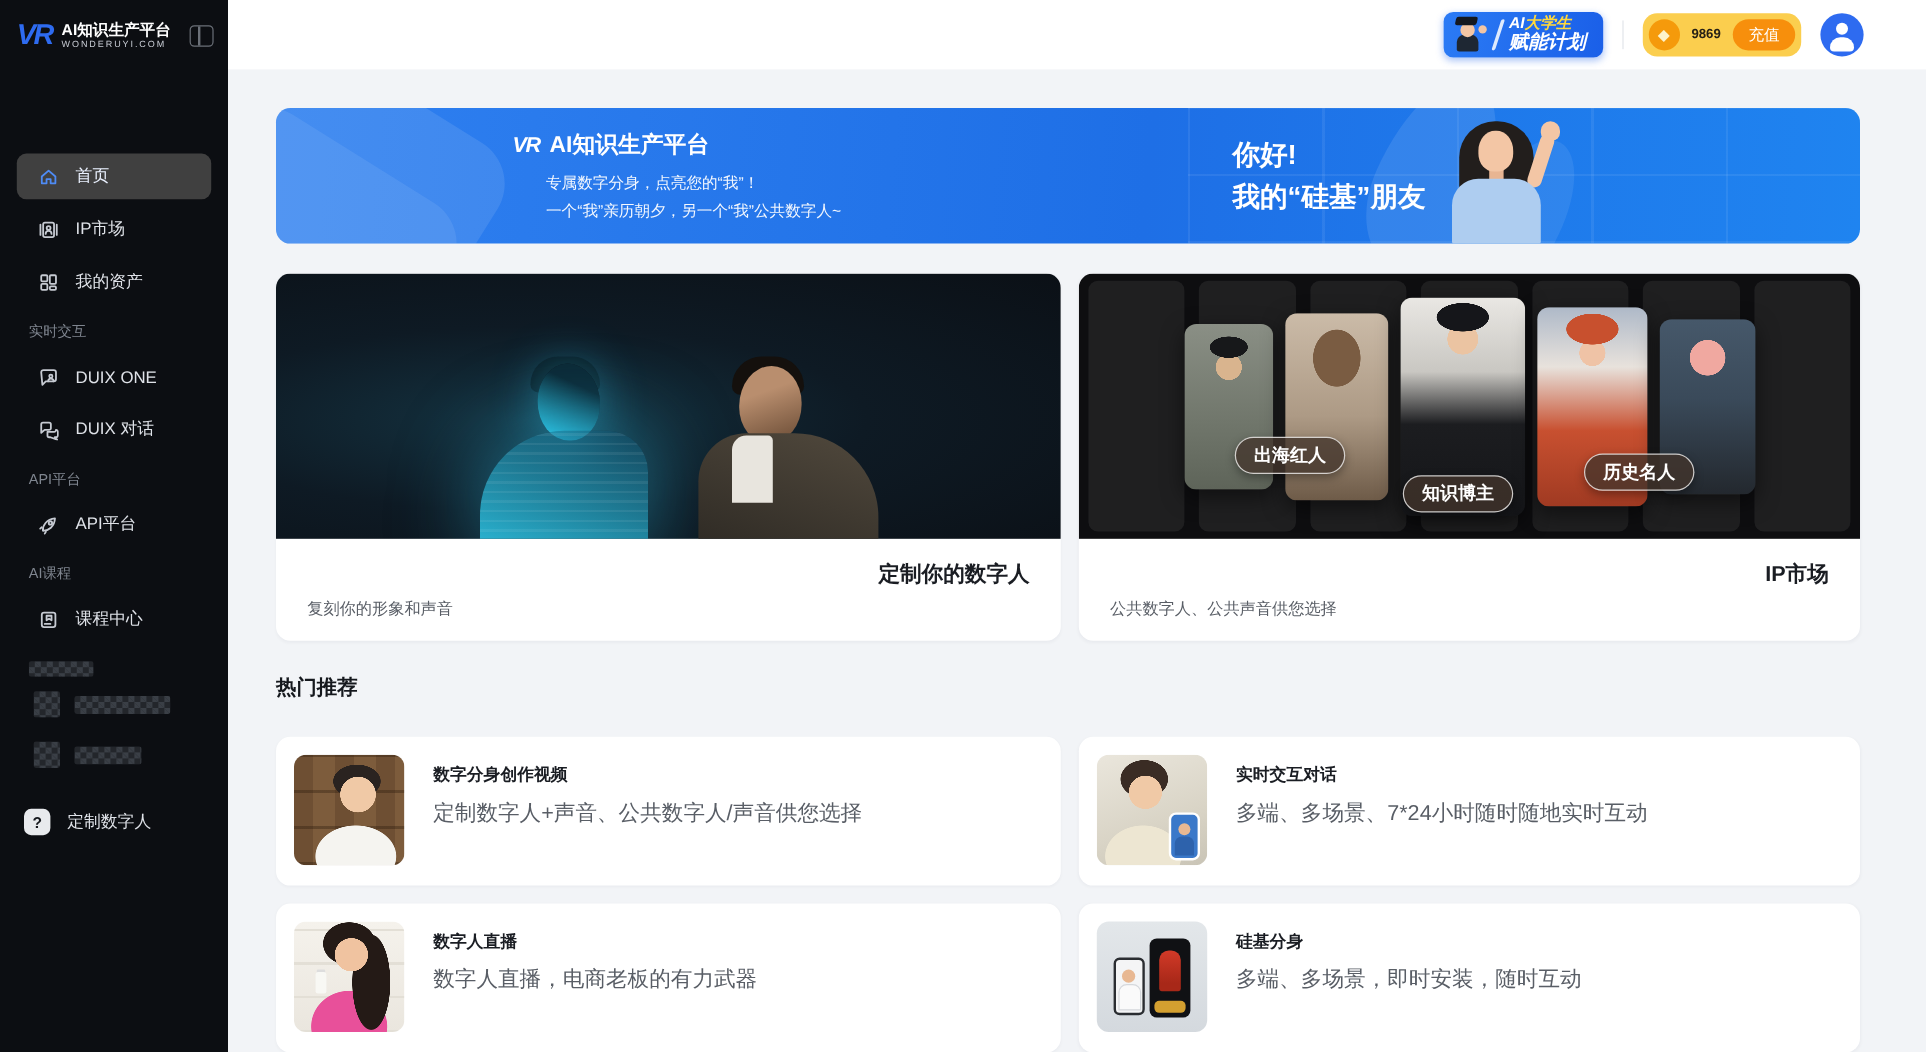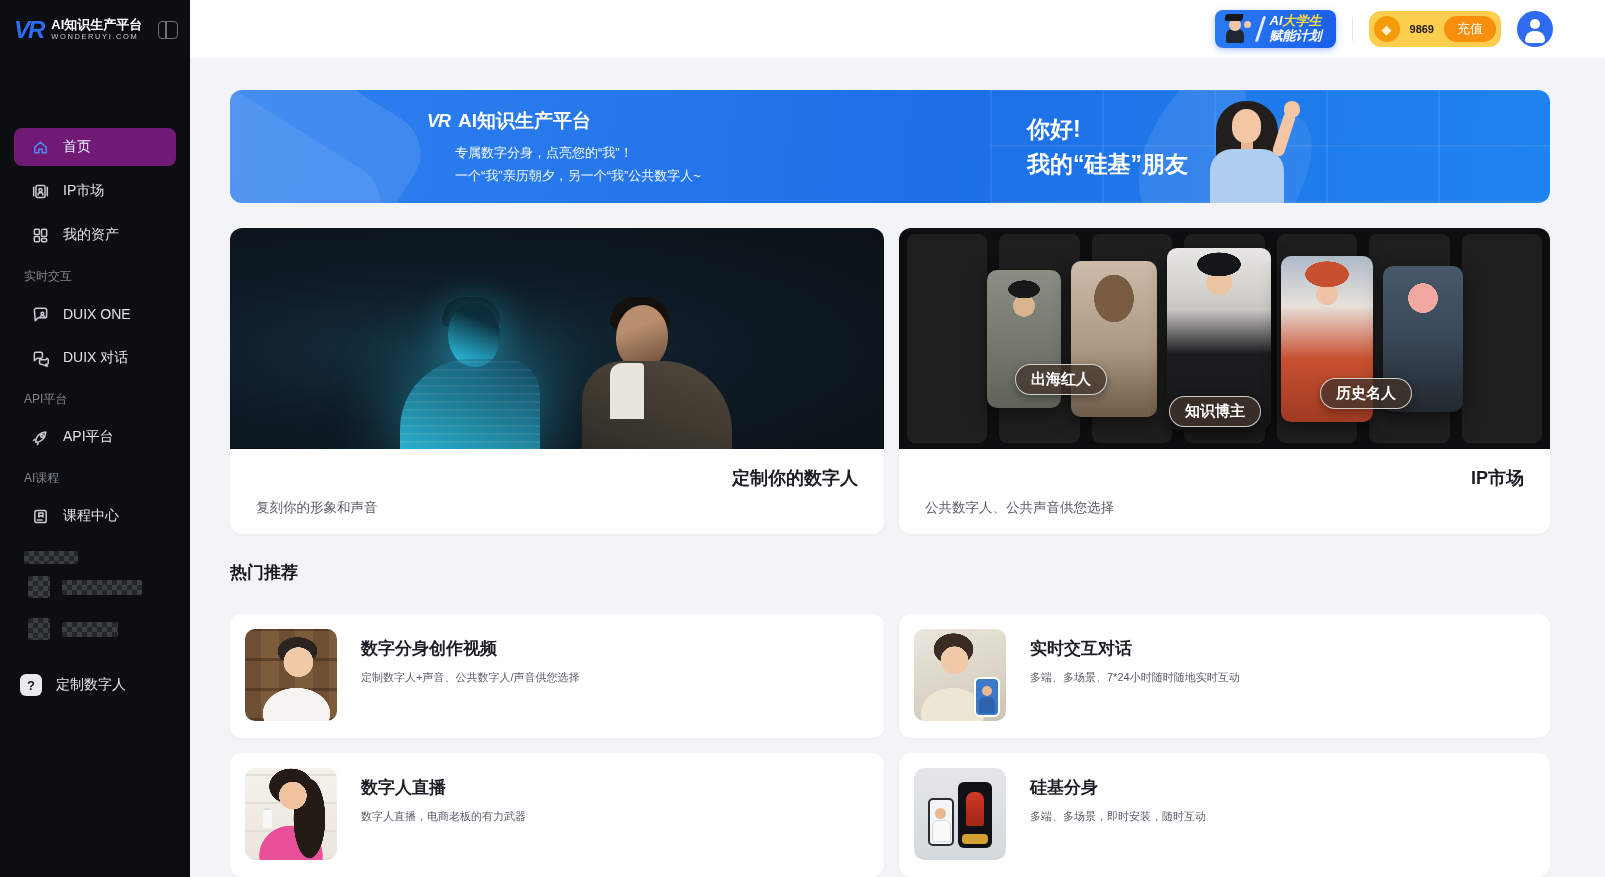--- a/index.html
+++ b/index.html
@@ -12,21 +12,21 @@
   .logo-mark { font-style:italic; font-weight:900; font-size:24px; color:#2E6BF0; letter-spacing:-2px; }
   .logo-text { display:flex; flex-direction:column; line-height:1.15; }
   .logo-title { font-size:13px; font-weight:700; color:#FFFFFF; white-space:nowrap; }
   .logo-sub { font-size:7.5px; letter-spacing:1.6px; color:#C8CCD4; }
   .collapse-btn { margin-left:auto; width:20px; height:18px; border:1.5px solid #6B7078; border-radius:4px; position:relative; cursor:pointer; }
   .collapse-btn::after { content:""; position:absolute; left:6px; top:0; bottom:0; width:1.5px; background:#6B7078; }
 
   .nav { margin-top:68px; }
   .nav-item { height:38px; margin:0 14px 6px 14px; border-radius:8px; display:flex; align-items:center; gap:14px; padding-left:18px; font-size:14px; color:#DFE2E8; cursor:pointer; }
   .nav-item svg { width:17px; height:17px; stroke:#C6CAD2; fill:none; stroke-width:1.6; stroke-linecap:round; stroke-linejoin:round; flex:none; }
-  .nav-item.active { background:#701a75; color:#EAF1FF; }
+  .nav-item.active { background:#404040; color:#EAF1FF; }
   .nav-item.active svg { stroke:#4E8BF5; }
   .nav-section { font-size:12px; color:#7F858F; margin:14px 0 10px 24px; }
   .redacted-label { width:54px; height:13px; margin:16px 0 12px 24px; }
   .redacted-item { display:flex; align-items:center; gap:12px; margin:0 0 20px 28px; }
   .redacted-icon { width:22px; height:22px; }
   .redacted-text-lg { width:80px; height:15px; }
   .redacted-text-sm { width:56px; height:15px; }
   .pix { background-image:
       linear-gradient(45deg,#3A3F46 25%,transparent 25%,transparent 75%,#3A3F46 75%),
       linear-gradient(45deg,#3A3F46 25%,#23262B 25%,#23262B 75%,#3A3F46 75%);
@@ -41,21 +41,21 @@
   .mascot { width:30px; height:32px; position:relative; }
   .mascot .cap { position:absolute; left:4px; top:1px; width:18px; height:7px; background:#14181F; transform:skewX(-12deg); border-radius:2px; z-index:2; }
   .mascot .face { position:absolute; left:8px; top:6px; width:12px; height:12px; border-radius:50%; background:#F3C6A5; z-index:1; }
   .mascot .gown { position:absolute; left:5px; top:16px; width:18px; height:14px; border-radius:6px 6px 2px 2px; background:#1E2733; }
   .mascot .fist { position:absolute; right:0; top:8px; width:7px; height:7px; border-radius:50%; background:#F3C6A5; z-index:2; }
   .promo-stripe { width:3px; height:26px; background:rgba(255,255,255,.85); transform:skewX(-18deg); border-radius:2px; }
   .promo-text { display:flex; flex-direction:column; line-height:1.15; font-style:italic; font-weight:900; }
   .promo-l1 { font-size:13px; }
   .promo-l1 .ai { color:#FFFFFF; }
   .promo-l1 .student { color:#FFD83D; }
-  .promo-l2 { font-size:13px; color:#FFFFFF; }
+  .promo-l2 { font-size:16px; color:#FFFFFF; }
   .top-divider { width:1px; height:24px; background:#E2E5EA; }
   .wallet { height:36px; background:#FBCE4E; border-radius:12px; display:flex; align-items:center; padding:0 5px 0 5px; gap:10px; cursor:pointer; }
   .coin { width:26px; height:26px; border-radius:50%; background:#F59A0B; color:#FDF3CC; display:flex; align-items:center; justify-content:center; font-size:13px; }
   .balance { font-size:11px; font-weight:700; color:#262015; }
   .recharge-btn { height:26px; padding:0 13px; border-radius:999px; background:#F78F0C; color:#FFFFFF; font-size:13px; display:flex; align-items:center; cursor:pointer; border:none; }
   .avatar { width:36px; height:36px; border-radius:50%; background:#2E6BF0; position:relative; cursor:pointer; }
   .avatar::before { content:""; position:absolute; left:13px; top:8px; width:10px; height:10px; border-radius:50%; background:#FFFFFF; }
   .avatar::after { content:""; position:absolute; left:8px; top:20px; width:20px; height:12px; border-radius:10px 10px 4px 4px; background:#FFFFFF; }
 
   .content { flex:1; background:#F2F4F7; padding:32px 55px 0 40px; }
@@ -118,35 +118,35 @@
       radial-gradient(circle 13px at 50% 19%, #EBC4A2 98%, transparent),
       linear-gradient(180deg,#E9E7E3 0%,#C9C7C2 34%,#1C1D20 58%,#141518 100%); }
   .ip-tile-4 { width:92px; height:166px; background:
       radial-gradient(ellipse 22px 13px at 50% 11%, #C8502E 98%, transparent),
       radial-gradient(circle 11px at 50% 23%, #EFC3A6 98%, transparent),
       linear-gradient(180deg,#AEB9C8 0%,#E8E2DC 30%,#C85030 62%,#A03A22 100%); }
   .ip-tile-5 { width:80px; height:146px; background:
       radial-gradient(circle 15px at 50% 22%, #F0A8A0 98%, transparent),
       linear-gradient(180deg,#46586A 0%,#3A4A5A 45%,#23282E 100%); }
   .ip-pill { position:absolute; padding:5px 15px; background:rgba(66,52,44,.78); border:1.5px solid rgba(255,255,255,.75); border-radius:999px; color:#FFFFFF; font-size:15px; font-weight:700; white-space:nowrap; box-shadow:0 3px 8px rgba(0,0,0,.35); }
-  .pill-1 { left:116px; bottom:54px; }
+  .pill-1 { left:130px; bottom:54px; }
   .pill-2 { left:270px; bottom:22px; }
   .pill-3 { right:138px; bottom:40px; }
   .feature-body { padding:17px 26px; }
   .card-title { font-size:18px; font-weight:700; color:#1A1D23;text-align:right; }
   .card-sub { font-size:13.5px; color:#595E66; margin-top:9px; }
 
   
   .hot-heading { font-size:17px; font-weight:800; color:#15181D; margin-bottom:30px; }
   .hot-grid { display:grid; grid-template-columns:654px 651px; gap:15px 15px; }
   .hot-card { background:#FFFFFF; border-radius:12px; height:124px; padding:15px 15px; display:flex; gap:24px; cursor:pointer; box-shadow:0 1px 3px rgba(20,30,50,.04); }
   .thumb { width:92px; height:92px; border-radius:10px; position:relative; overflow:hidden; flex:none; }
   .hot-text { padding-top:8px; }
-  .hot-title { font-size:17px; font-weight:700; color:#1A1D23; }
-  .hot-sub { font-size:11px; color:#595E66; margin-top:10px; }
+  .hot-title { font-size:14px; font-weight:700; color:#1A1D23; }
+  .hot-sub { font-size:18px; color:#595E66; margin-top:10px; }
 
   .thumb-video { background:
       radial-gradient(circle 15px at 58% 36%, #F0C9A6 98%, transparent),
       radial-gradient(ellipse 20px 14px at 57% 24%, #2A2320 98%, transparent),
       radial-gradient(ellipse 34px 26px at 56% 92%, #F5F4F0 98%, transparent),
       repeating-linear-gradient(0deg, rgba(40,24,10,.35) 0 3px, transparent 3px 30px),
       repeating-linear-gradient(90deg, #6E4F33 0 16px, #7D5C3C 16px 34px); }
   .thumb-chat { background:
       radial-gradient(circle 14px at 44% 34%, #F0C9A6 98%, transparent),
       radial-gradient(ellipse 20px 16px at 43% 22%, #3A2C24 98%, transparent),

